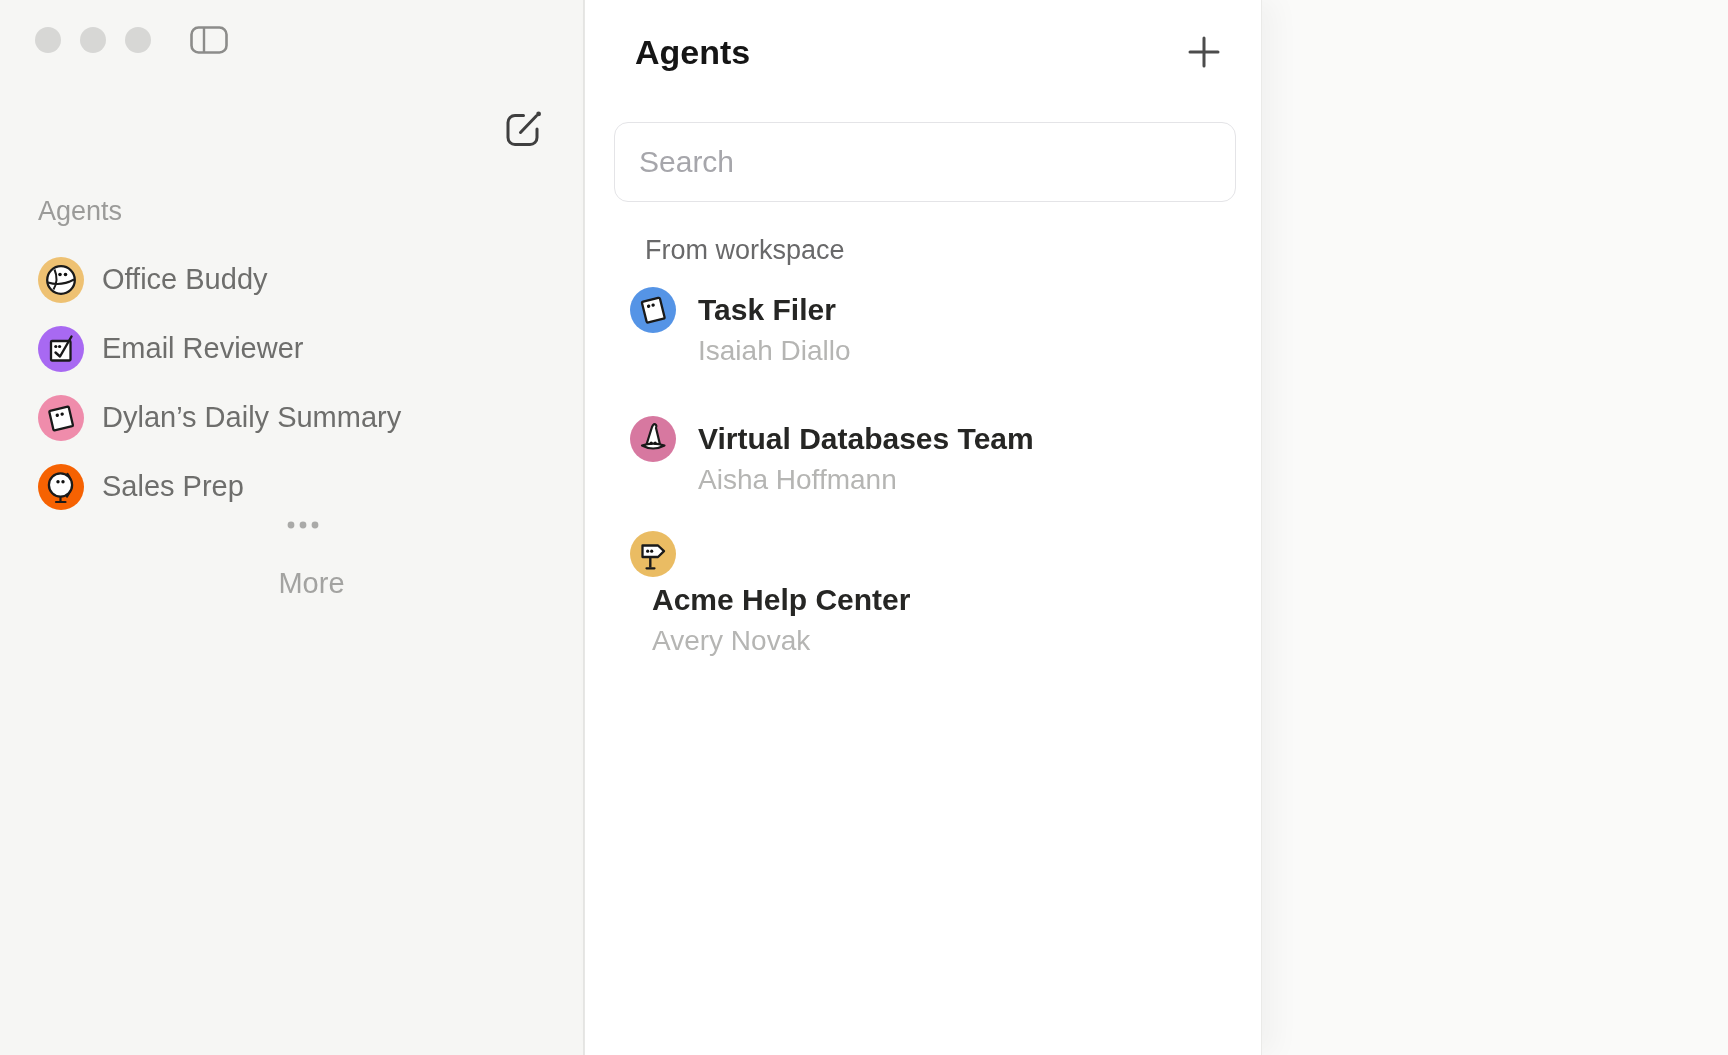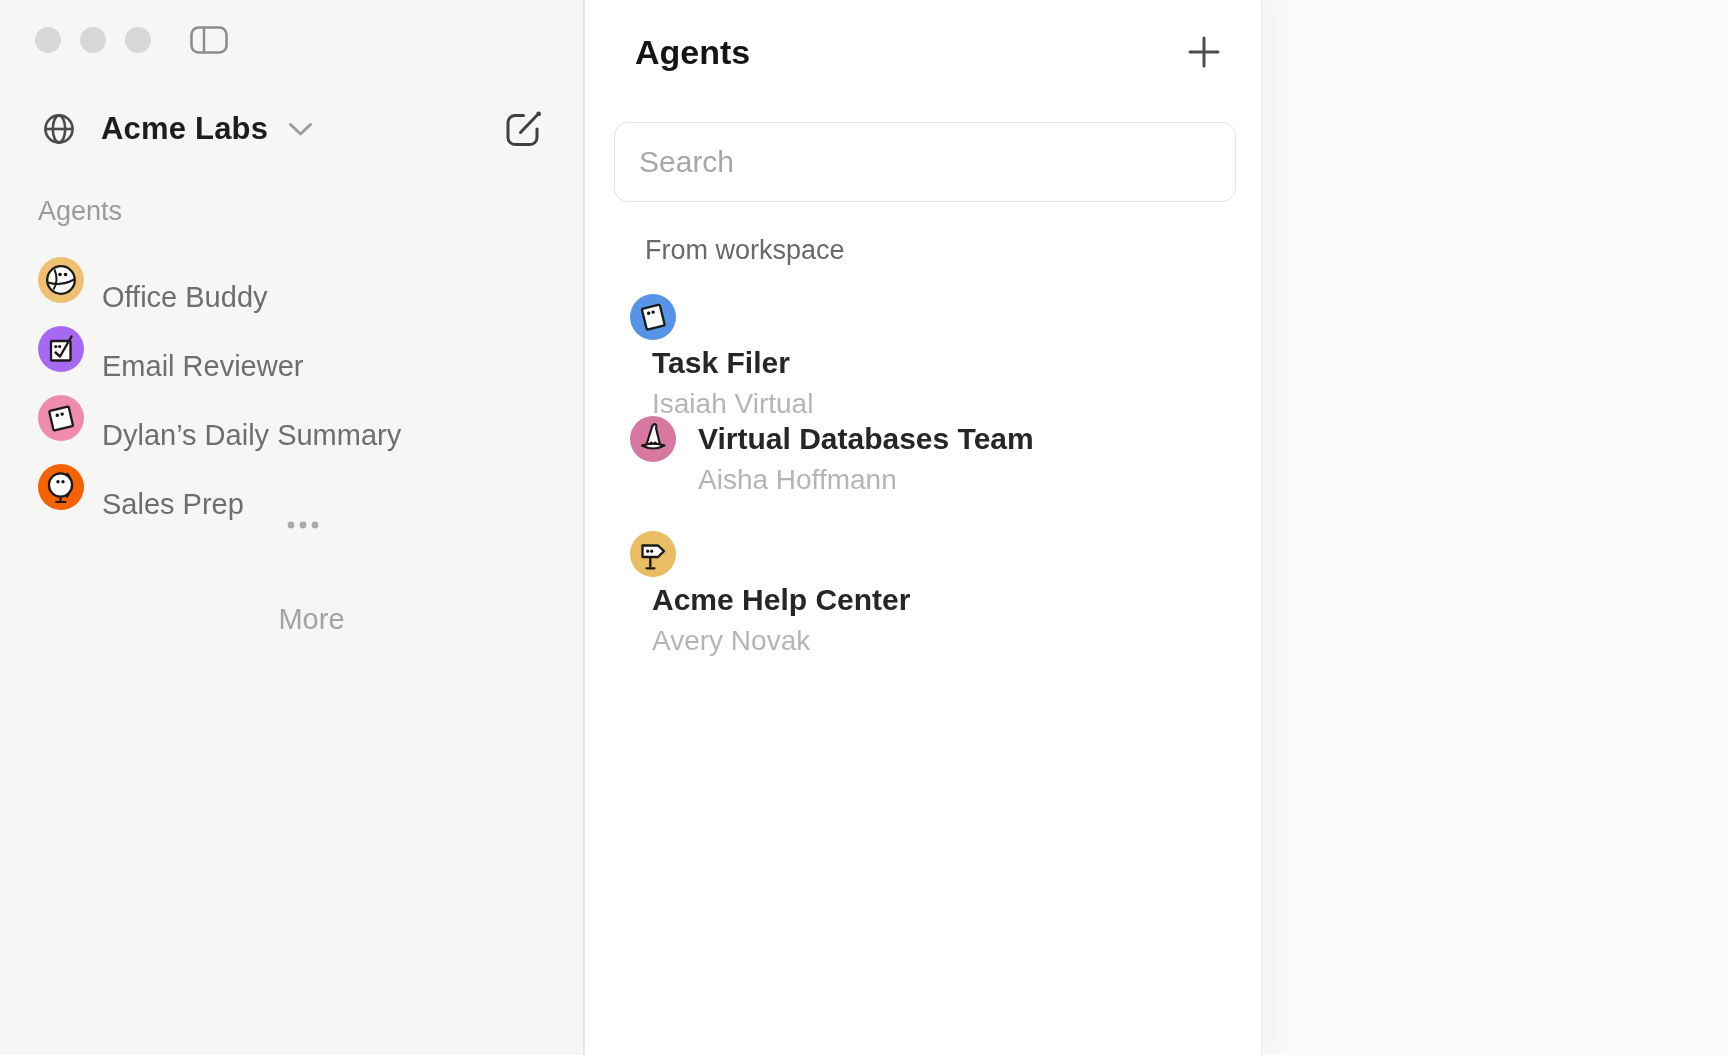--- a/index.html
+++ b/index.html
@@ -30,21 +30,21 @@
   .compose-btn { position:absolute; left:504px; top:4px; width:40px; height:40px; }
 
   .side-label { position:absolute; left:38px; top:196px; font-size:27px; color:#9b9b99; }
 
   .side-list { position:absolute; left:20px; right:16px; top:245px; display:flex; flex-direction:column; }
   .side-item {
     display:flex; align-items:center; height:69px; padding-left:18px; border-radius:12px;
   }
   .badge { width:46px; height:46px; border-radius:50%; flex:0 0 46px; display:flex; align-items:center; justify-content:center; }
   .badge svg { width:46px; height:46px; display:block; }
-  .side-item .lbl { margin-left:18px; font-size:29px; color:#6e6e6c; white-space:nowrap;margin-top:36px; }
+  .side-item .lbl { margin-left:18px; font-size:29px; color:#6e6e6c; white-space:nowrap; }
   .more-item { height:65px;flex-direction:column; }
   .more-item .dots { width:46px; flex:0 0 46px; display:flex; justify-content:center; }
   .more-item .lbl { color:#a3a3a1; }
 
   
   .panel {
     position:absolute; left:584px; top:0; bottom:0; width:678px;
     background:#ffffff; border-left:1px solid #e7e7e5; border-right:1px solid #eaeae8;
     box-shadow: 14px 0 26px rgba(0,0,0,0.035);
   }
@@ -58,21 +58,21 @@
   }
   .search::placeholder { color:#a6a6ab; }
 
   .panel-label { position:absolute; left:48px; top:235px; font-size:27px; font-weight:500; color:#69696a;margin-left:12px; }
 
   .prow { position:absolute; left:45px; display:flex; align-items:flex-start; }
   .prow .badge { margin-top:0; }
   .ptext { margin-left:22px; }
   .pname { font-size:30px; line-height:46px; font-weight:600; color:#262624; white-space:nowrap; }
   .powner { font-size:28px; line-height:36px; color:#b5b5b3; white-space:nowrap; }
-  .prow1 { top:294px;flex-direction:column; } .prow2 { top:416px; } .prow3 { top:531px;flex-direction:column; }
+  .prow1 { top:287px; } .prow2 { top:416px; } .prow3 { top:531px;flex-direction:column; }
 
   .rightarea { position:absolute; left:1263px; right:0; top:0; bottom:0; background:#fafaf9; }
 </style>
 </head>
 <body>
 
 <div class="rightarea"></div>
 
 <aside class="sidebar">
 
@@ -83,31 +83,20 @@
   </div>
 
   <button class="toggle-btn">
     <svg width="38" height="28" viewBox="0 0 38 28" fill="none">
       <rect x="1.5" y="1.5" width="35" height="25" rx="7" stroke="#8c8c8a" stroke-width="2.6"></rect>
       <line x1="14" y1="2" x2="14" y2="26" stroke="#8c8c8a" stroke-width="2.4"></line>
     </svg>
   </button>
 
   <div class="ws-row">
-    <button class="ws-btn">
-      <svg class="ws-globe" viewBox="0 0 32 32" fill="none">
-        <circle cx="16" cy="16" r="13.6" stroke="#4b4b4b" stroke-width="2.6"></circle>
-        <ellipse cx="16" cy="16" rx="6.2" ry="13.6" stroke="#4b4b4b" stroke-width="2.6"></ellipse>
-        <line x1="2.6" y1="16" x2="29.4" y2="16" stroke="#4b4b4b" stroke-width="2.6"></line>
-      </svg>
-      <span class="ws-name">Acme Labs</span>
-      <svg class="ws-chevron" width="25" height="15" viewBox="0 0 25 15" fill="none">
-        <polyline points="2.5,2.5 12.5,12 22.5,2.5" stroke="#9e9e9c" stroke-width="3" stroke-linecap="round" stroke-linejoin="round"></polyline>
-      </svg>
-    </button>
     <button class="compose-btn">
       <svg width="40" height="40" viewBox="0 0 40 40" fill="none">
         <path d="M33 20 v8.5 a7 7 0 0 1 -7 7 h-15 a7 7 0 0 1 -7 -7 v-15 a7 7 0 0 1 7 -7 h8.5" stroke="#3f3f3f" stroke-width="3" stroke-linecap="round"></path>
         <line x1="16.5" y1="23.5" x2="32.5" y2="6.8" stroke="#3f3f3f" stroke-width="3" stroke-linecap="round"></line>
         <circle cx="34.6" cy="4.9" r="2.4" fill="#3f3f3f"></circle>
       </svg>
     </button>
   </div>
 
   <div class="side-label">Agents</div>
@@ -200,21 +189,21 @@
       <svg viewBox="0 0 46 46" fill="none">
         <g transform="rotate(-14 23 23)">
           <rect x="14" y="12.5" width="18.5" height="21.5" rx="1.5" fill="#fff" stroke="#1a1a1a" stroke-width="2.3"></rect>
           <circle cx="19.7" cy="18.3" r="1.7" fill="#111"></circle>
           <circle cx="24.3" cy="18.3" r="1.7" fill="#111"></circle>
         </g>
       </svg>
     </span>
     <span class="ptext">
       <div class="pname">Task Filer</div>
-      <div class="powner">Isaiah Virtual</div>
+      <div class="powner">Isaiah Diallo</div>
     </span>
   </button>
 
   <button class="prow prow2">
     <span class="badge" style="background: rgb(215, 120, 160);">
       <svg viewBox="0 0 46 46" fill="none">
         <path d="M16.5 28.5 L22 11 Q23.8 6.5 26 9 Q27 10.3 26 12 L30 28.5" fill="#fff" stroke="#1a1a1a" stroke-width="2.2" stroke-linejoin="round"></path>
         <path d="M12 29.5 Q23 25.8 34.5 29.5 Q23 35.5 12 29.5 Z" fill="#fff" stroke="#1a1a1a" stroke-width="2.2" stroke-linejoin="round"></path>
         <circle cx="21.2" cy="27.2" r="1.6" fill="#111"></circle>
         <circle cx="25.2" cy="27.2" r="1.6" fill="#111"></circle>

